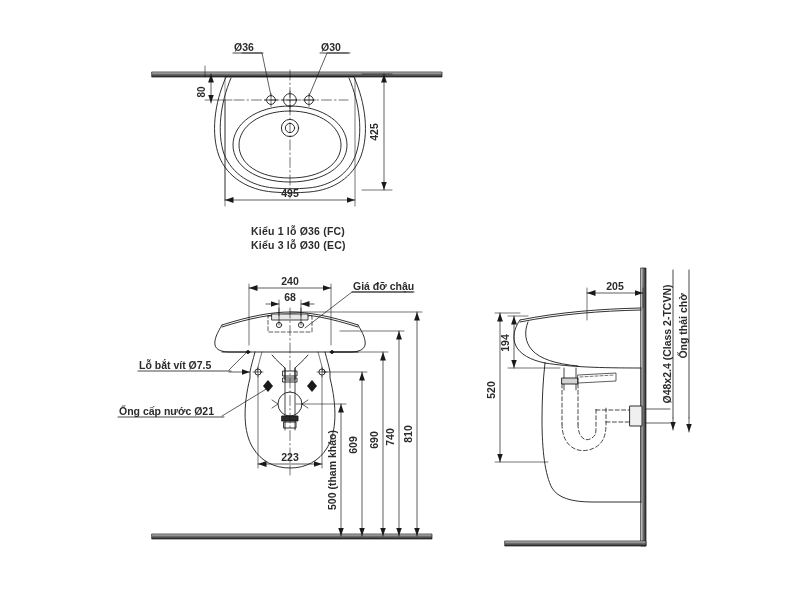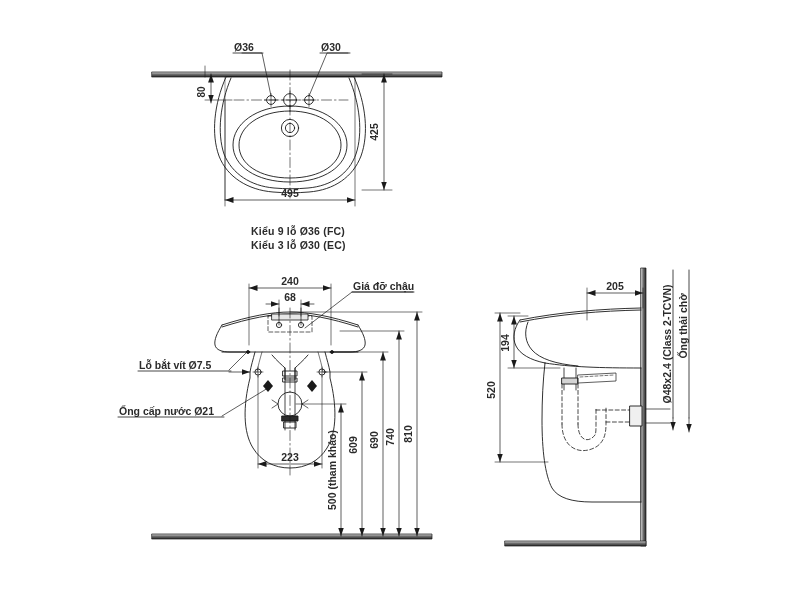--- a/index.html
+++ b/index.html
@@ -295,16 +295,16 @@
 
         <text x="615" y="290" font-family="Liberation Sans, sans-serif" font-size="10.5" font-weight="bold" fill="#2b2b2b" text-anchor="middle" stroke="none">205</text>
         <text x="509" y="343" transform="rotate(-90 509 343)" font-family="Liberation Sans, sans-serif" font-size="10.5" font-weight="bold" fill="#2b2b2b" text-anchor="middle" stroke="none">194</text>
         <text x="495" y="390" transform="rotate(-90 495 390)" font-family="Liberation Sans, sans-serif" font-size="10.5" font-weight="bold" fill="#2b2b2b" text-anchor="middle" stroke="none">520</text>
         <text x="671" y="344" transform="rotate(-90 671 344)" font-family="Liberation Sans, sans-serif" font-size="10.5" font-weight="bold" fill="#2b2b2b" text-anchor="middle" stroke="none">Ø48x2.4 (Class 2-TCVN)</text>
         <text x="687" y="326" transform="rotate(-90 687 326)" font-family="Liberation Sans, sans-serif" font-size="10.5" font-weight="bold" fill="#2b2b2b" text-anchor="middle" stroke="none">Ống thải chờ</text>
       </g>
     </g>
   </svg>
 
-  <div class="cap" id="cap1">Kiểu 9 lỗ Ø36 (FC)</div>
+  <div class="cap" id="cap1">Kiểu 1 lỗ Ø36 (FC)</div>
   <div class="cap" id="cap2">Kiểu 3 lỗ Ø30 (EC)</div>
 
 </div>
 
 </body></html>

